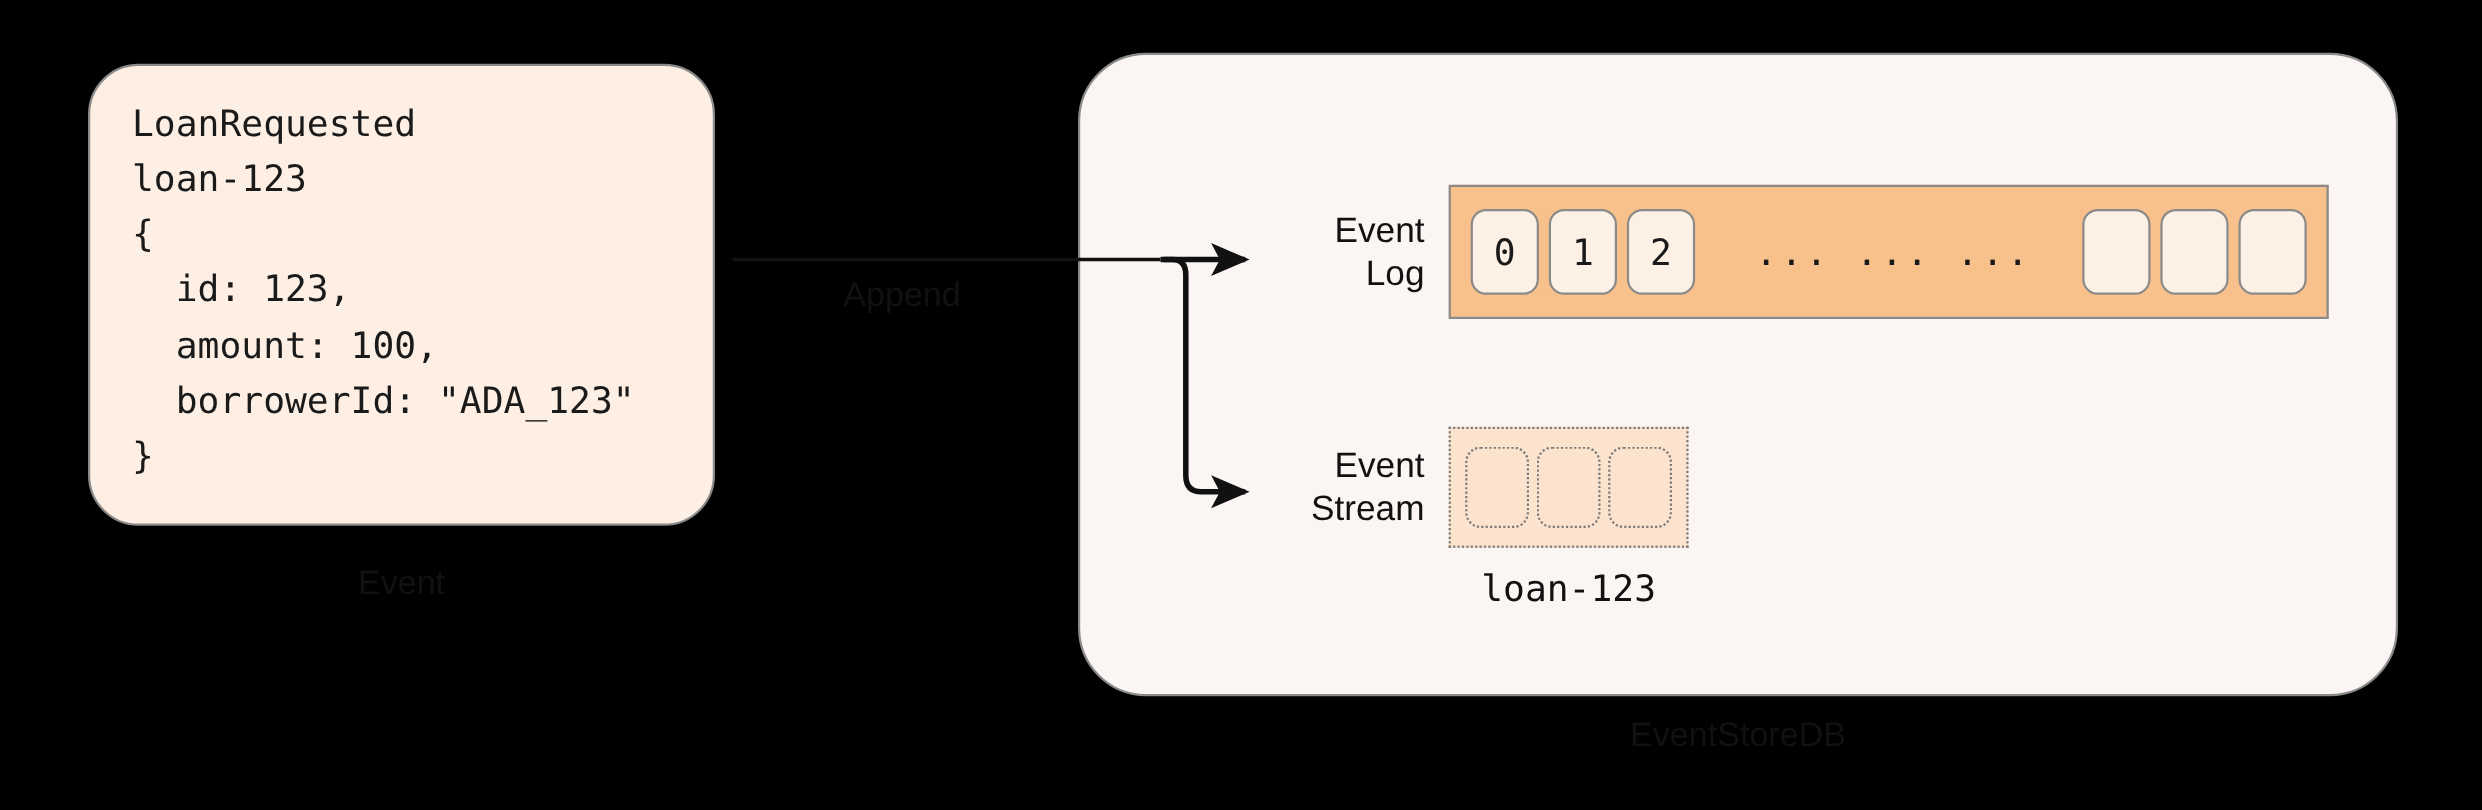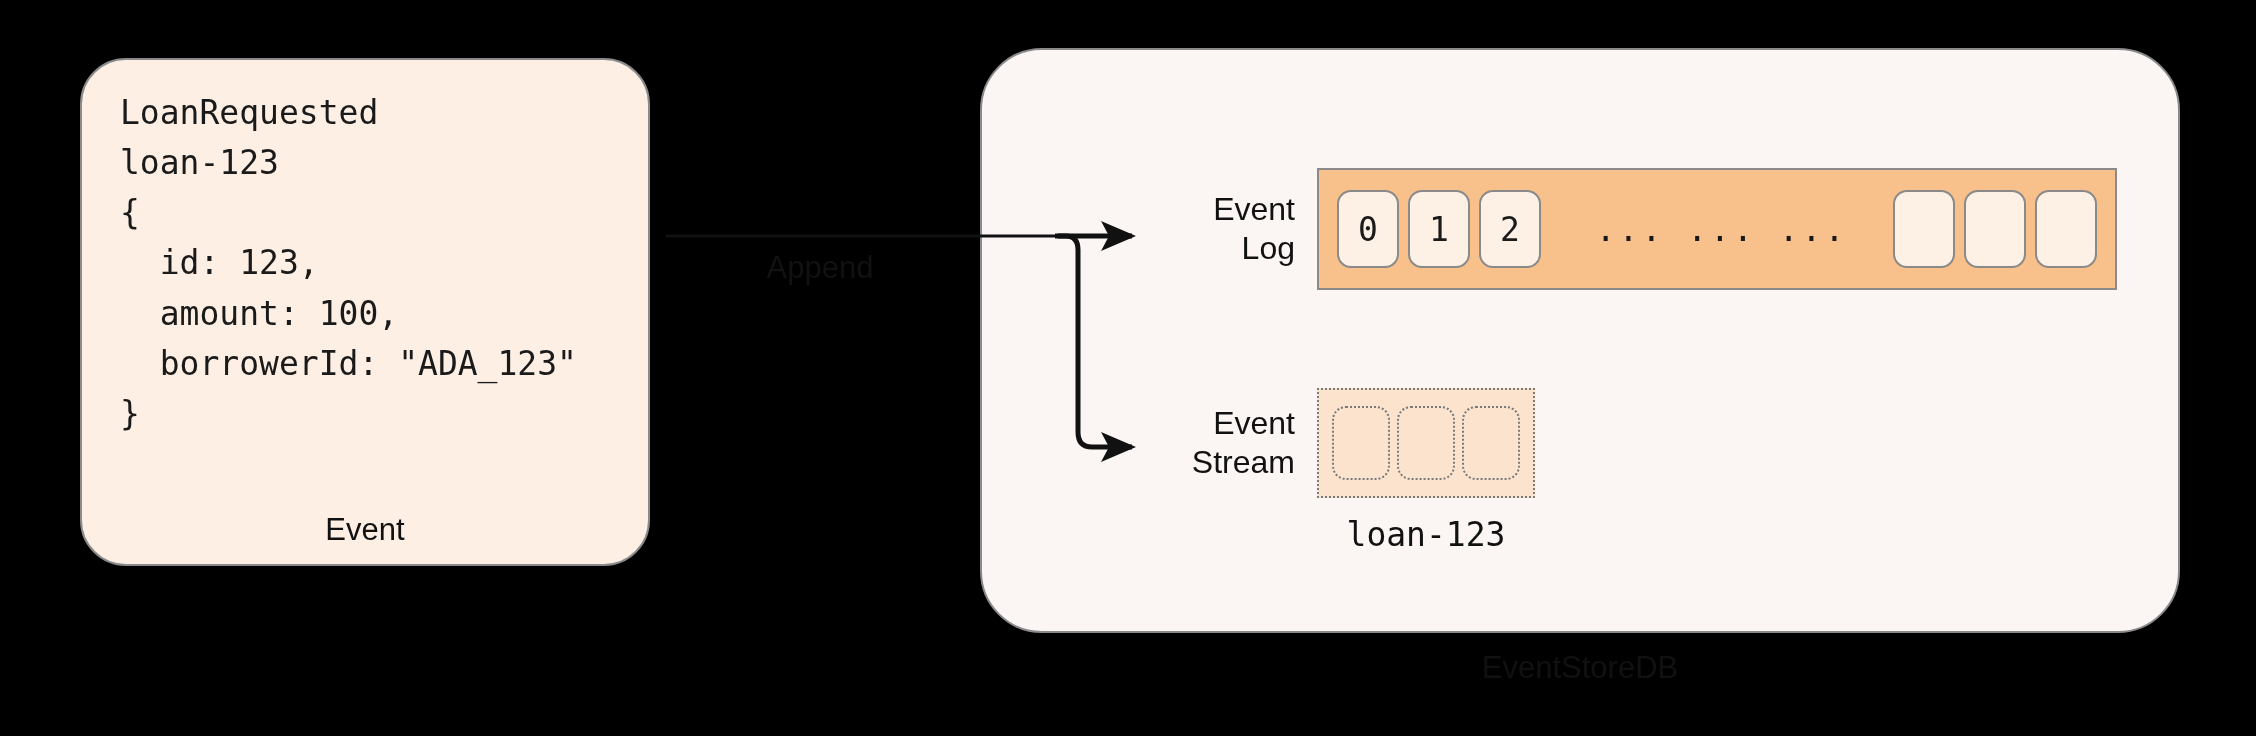--- a/index.html
+++ b/index.html
@@ -19,21 +19,21 @@
     position: absolute;
     inset: 0;
   }
 
   
   .event-card {
     position: absolute;
     left: 80px;
     top: 58px;
     width: 570px;
-    height: 508px;
+    height: 420px;
     background: #FDEFE4;
     border: 2px solid #8a8a8a;
     border-radius: 46px;
     box-sizing: border-box;
   }
   .event-card-code {
     position: absolute;
     left: 38px;
     top: 28px;
     right: 12px;

